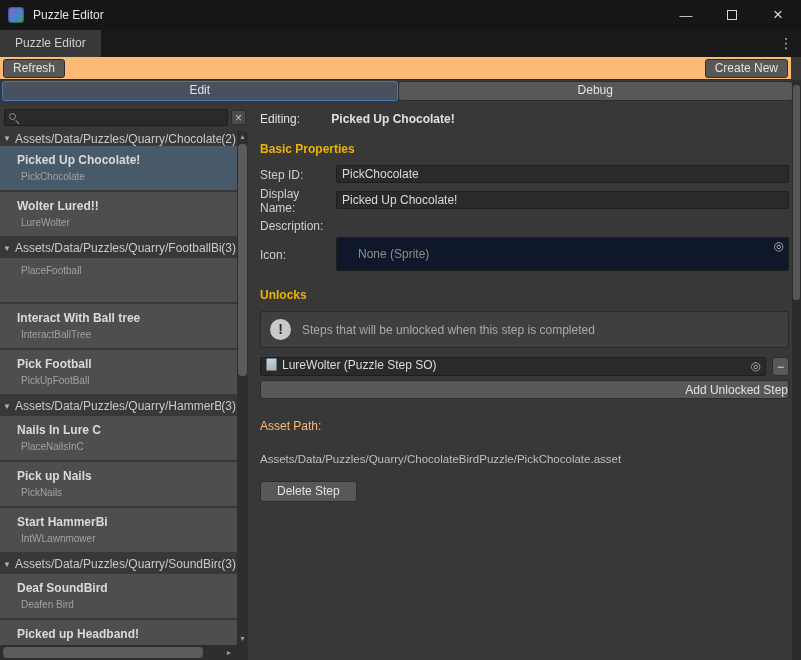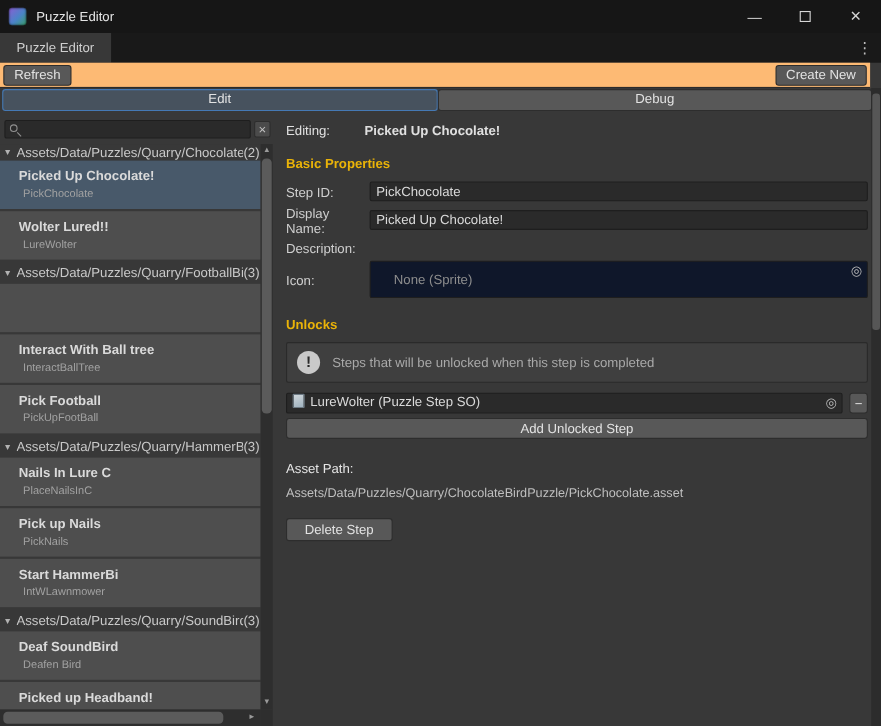--- a/index.html
+++ b/index.html
@@ -78,23 +78,23 @@
   .frow.icon-row{margin-top:4px}
 
   .unlocks{margin-top:17px}
   .infobox{margin:0 0 9px 2px;height:37px;background:#3f3f3f;border:1px solid #2a2a2a;border-radius:2px;display:flex;align-items:center;padding:0 9px}
   .info-icon{flex:0 0 auto;width:21px;height:21px;border-radius:50%;background:#c9c9c9;color:#2b2b2b;font-weight:bold;text-align:center;line-height:21px;font-size:14px;margin-right:11px}
   .info-text{color:#a9a9a9;font-size:12px}
   .entry-row{display:flex;align-items:center;margin:0 0 4px 2px}
   .entry-field{flex:1;height:19px;background:#2a2a2a;border:1px solid #1e1e1e;border-radius:2px;display:flex;align-items:flex-start;padding:0 5px;position:relative;color:#dadada}
   .so-icon{flex:0 0 auto;width:11px;height:13px;margin-right:5px;background:linear-gradient(160deg,#cfd6da 0%,#9fb2bf 100%);border:1px solid #6d7a84;border-radius:1px}
   .remove-btn{flex:0 0 auto;width:17px;height:19px;margin-left:6px;background:#585858;border:1px solid #2d2d2d;border-radius:3px;color:#e0e0e0;text-align:center;line-height:16px;font-size:12px}
-  .add-btn{display:block;width:calc(100% - 2px);margin:0 0 0 2px;height:19px;background:#585858;border:1px solid #2d2d2d;border-radius:3px;color:#e2e2e2;font-size:12px;text-align:center}
-
-  .asset-path-label{margin:20px 0 10px 2px;color:#e5e5e5}
+  .add-btn{display:block;width:calc(100% - 2px);margin:0 0 0 2px;height:19px;background:#585858;border:1px solid #2d2d2d;border-radius:3px;color:#e2e2e2;font-size:12px;text-align:right}
+
+  .asset-path-label{margin:20px 0 20px 2px;color:#fdba74}
   .asset-path-value{margin:0 0 0 2px;color:#bfbfbf;font-size:11.5px}
   .delete-btn{margin:16px 0 0 2px;background:#585858;border:1px solid #2d2d2d;border-radius:3px;color:#e2e2e2;font-size:12px;padding:2px 16px 3px}
 </style>
 </head>
 <body>
 
 <div class="titlebar">
   <span class="app-icon"></span>
   <span class="win-title">Puzzle Editor</span>
   <div class="win-controls">
@@ -140,20 +140,21 @@
     <div class="step-title">Wolter Lured!!</div>
     <div class="step-sub">LureWolter</div>
   </div>
 
   <div class="group-header">
     <span class="tri">▼</span>
     <span class="gpath">Assets/Data/Puzzles/Quarry/FootballBir</span>
     <span class="gcount">(3)</span>
   </div>
   <div class="step-item">
+    <div class="step-sub">PlaceFootball</div>
   </div>
   <div class="step-item">
     <div class="step-title">Interact With Ball tree</div>
     <div class="step-sub">InteractBallTree</div>
   </div>
   <div class="step-item">
     <div class="step-title">Pick Football</div>
     <div class="step-sub">PickUpFootBall</div>
   </div>
 

